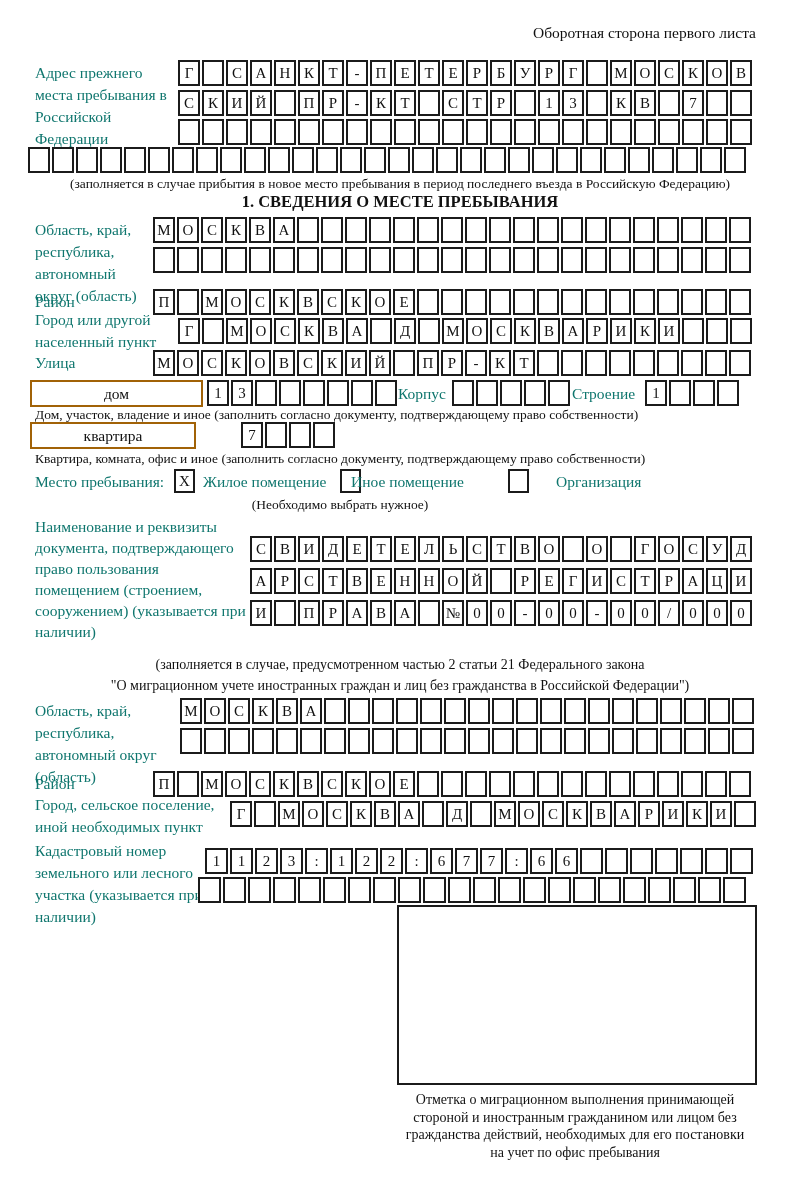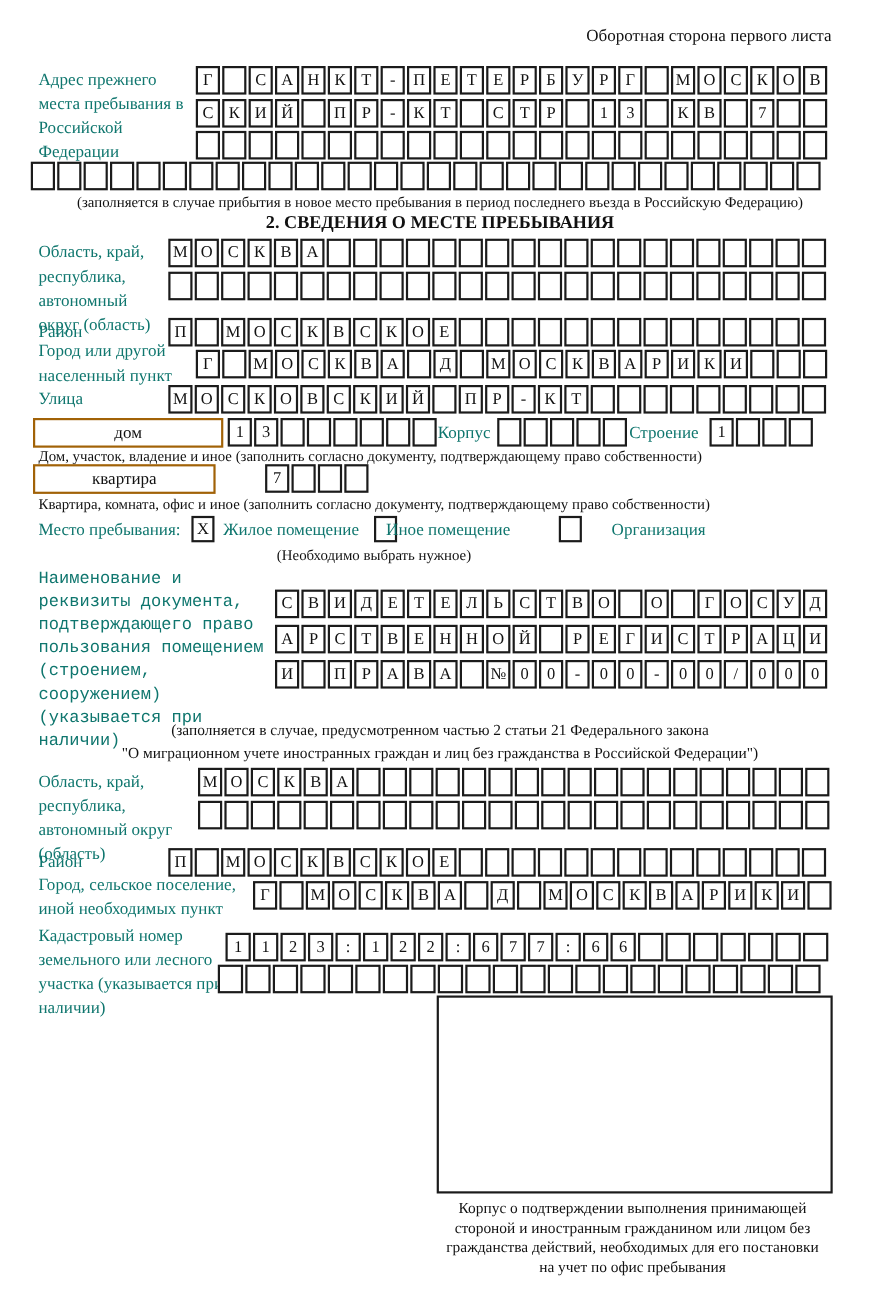--- a/index.html
+++ b/index.html
@@ -145,21 +145,21 @@
       <span class="cell"></span>
       <span class="cell"></span>
       <span class="cell"></span>
       <span class="cell"></span>
       <span class="cell"></span>
       <span class="cell"></span>
       <span class="cell"></span>
     </div>
   <div class="abs note center" style="top:176px;">(заполняется в случае прибытия в новое место пребывания в период последнего въезда в Российскую Федерацию)</div>
 
-  <div class="abs title center" style="top:192px;">2. СВЕДЕНИЯ О МЕСТЕ ПРЕБЫВАНИЯ</div>
+  <div class="abs title center" style="top:192px;">1. СВЕДЕНИЯ О МЕСТЕ ПРЕБЫВАНИЯ</div>
 
   <div class="abs lbl" style="left:35px;top:219px;width:118px;">Область, край, республика, автономный округ (область)</div>
   <div class="cellrow" style="left:153px;top:217px;">
       <span class="cell">М</span>
       <span class="cell">О</span>
       <span class="cell">С</span>
       <span class="cell">К</span>
       <span class="cell">В</span>
       <span class="cell">А</span>
       <span class="cell"></span>
@@ -335,21 +335,21 @@
 
   <div class="abs lbl" style="left:35px;top:471px;">Место пребывания:</div>
   <div class="abs chk" style="left:174px;top:469px;">X</div>
   <div class="abs lbl" style="left:203px;top:471px;">Жилое помещение</div>
   <div class="abs chk" style="left:340px;top:469px;"></div>
   <div class="abs lbl" style="left:351px;top:471px;">Иное помещение</div>
   <div class="abs chk" style="left:508px;top:469px;"></div>
   <div class="abs lbl" style="left:556px;top:471px;">Организация</div>
   <div class="abs note" style="left:150px;top:497px;width:380px;text-align:center;">(Необходимо выбрать нужное)</div>
 
-  <div class="abs lbl" style="left:35px;top:516px;width:212px;line-height:21px;font-family:Liberation Mono, monospace;">Наименование и реквизиты документа, подтверждающего право пользования помещением (строением, сооружением) (указывается при наличии)</div>
+  <div class="abs lbl" style="left:35px;top:516px;width:212px;line-height:21px;">Наименование и реквизиты документа, подтверждающего право пользования помещением (строением, сооружением) (указывается при наличии)</div>
   <div class="cellrow" style="left:250px;top:536px;">
       <span class="cell">С</span>
       <span class="cell">В</span>
       <span class="cell">И</span>
       <span class="cell">Д</span>
       <span class="cell">Е</span>
       <span class="cell">Т</span>
       <span class="cell">Е</span>
       <span class="cell">Л</span>
       <span class="cell">Ь</span>
@@ -570,19 +570,19 @@
       <span class="cell"></span>
       <span class="cell"></span>
       <span class="cell"></span>
       <span class="cell"></span>
       <span class="cell"></span>
       <span class="cell"></span>
     </div>
 
   <div class="abs stamp-box" style="left:397px;top:905px;width:360px;height:180px;"></div>
   <div class="abs" style="left:385px;top:1091px;width:380px;">
-    <div class="cap">Корпус о подтверждении выполнения принимающей</div>
+    <div class="cap">Отметка о миграционном выполнения принимающей</div>
     <div class="cap">стороной и иностранным гражданином или лицом без</div>
     <div class="cap">гражданства действий, необходимых для его постановки</div>
     <div class="cap">на учет по офис пребывания</div>
   </div>
 
 </div>
 
 </body></html>

